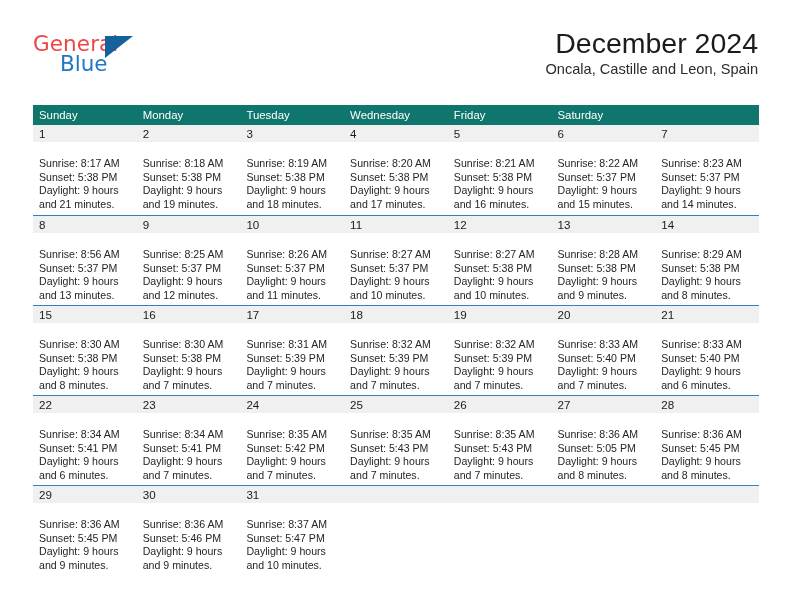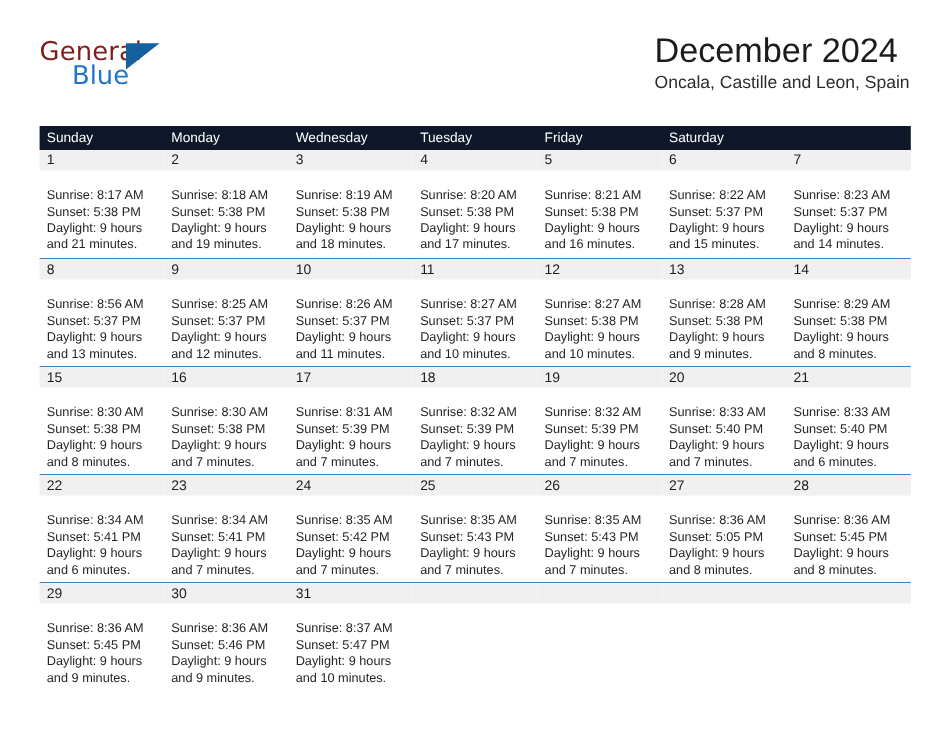--- a/index.html
+++ b/index.html
@@ -39,21 +39,21 @@
     top: 33px;
     width: 190px;
     height: 52px;
   }
   .logo-general {
     position: absolute;
     left: 0;
     top: 0;
     font-size: 21.5px;
     letter-spacing: 0.1px;
-    color: #7f1d1d;
+    color: #ef4444;
     font-family: "DejaVu Sans", sans-serif;
     font-weight: 400;
     line-height: 1;
   }
   .logo-blue {
     position: absolute;
     left: 27px;
     top: 20px;
     font-size: 21.5px;
     color: #2176c7;
@@ -68,20 +68,21 @@
     width: 0;
     height: 0;
     border-left: 28px solid #15619e;
     border-bottom: 22px solid transparent;
   }
 
   .title-block {
     position: absolute;
     right: 34px;
     top: 26px;
+    text-align: right;
   }
   .month-title {
     font-size: 28.5px;
     font-weight: 400;
     color: #1c1c1c;
     line-height: 34px;
     white-space: nowrap;
   }
   .location {
     margin-top: 0;
@@ -97,21 +98,21 @@
     position: absolute;
     left: 33px;
     top: 105px;
     width: 726px;
   }
 
   .weekday-row {
     display: flex;
     width: 726px;
     height: 20px;
-    background: #0f172a;
+    background: #0f766e;
   }
   .weekday-cell {
     width: 103.714px;
     height: 20px;
     color: #ffffff;
     font-size: 11.4px;
     line-height: 20px;
     padding-left: 6px;
     white-space: nowrap;
     overflow: hidden;
@@ -173,22 +174,22 @@
       <div class="location">Oncala, Castille and Leon, Spain</div>
     </div>
 
   </div>
 
   <div class="calendar">
 
     <div class="weekday-row">
       <div class="weekday-cell">Sunday</div>
       <div class="weekday-cell">Monday</div>
+      <div class="weekday-cell">Tuesday</div>
       <div class="weekday-cell">Wednesday</div>
-      <div class="weekday-cell">Tuesday</div>
       <div class="weekday-cell">Friday</div>
       <div class="weekday-cell">Saturday</div>
     </div>
 
     <div class="week-row first">
       <div class="day-cell">
         <div class="day-number">1</div>
         <div class="day-info">
           <div>Sunrise: 8:17 AM</div>
           <div>Sunset: 5:38 PM</div>

